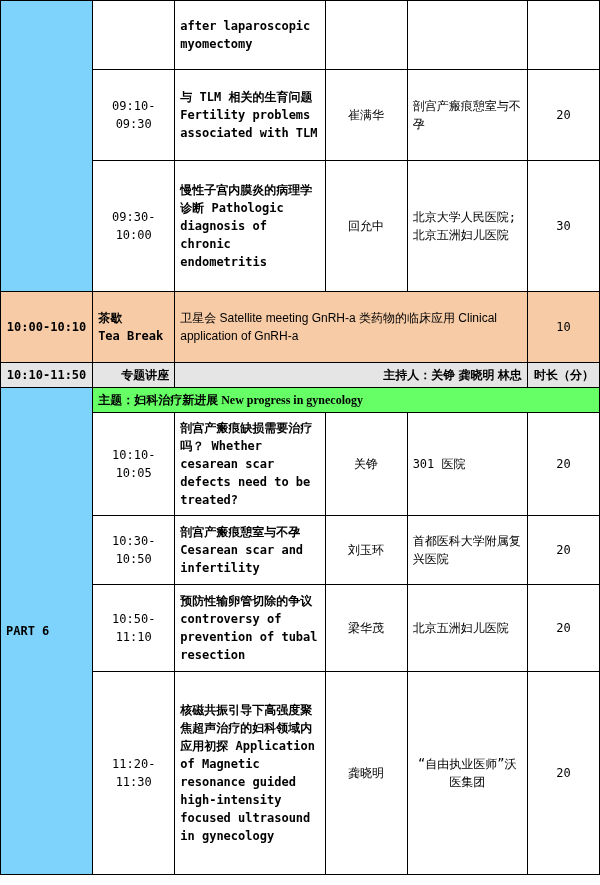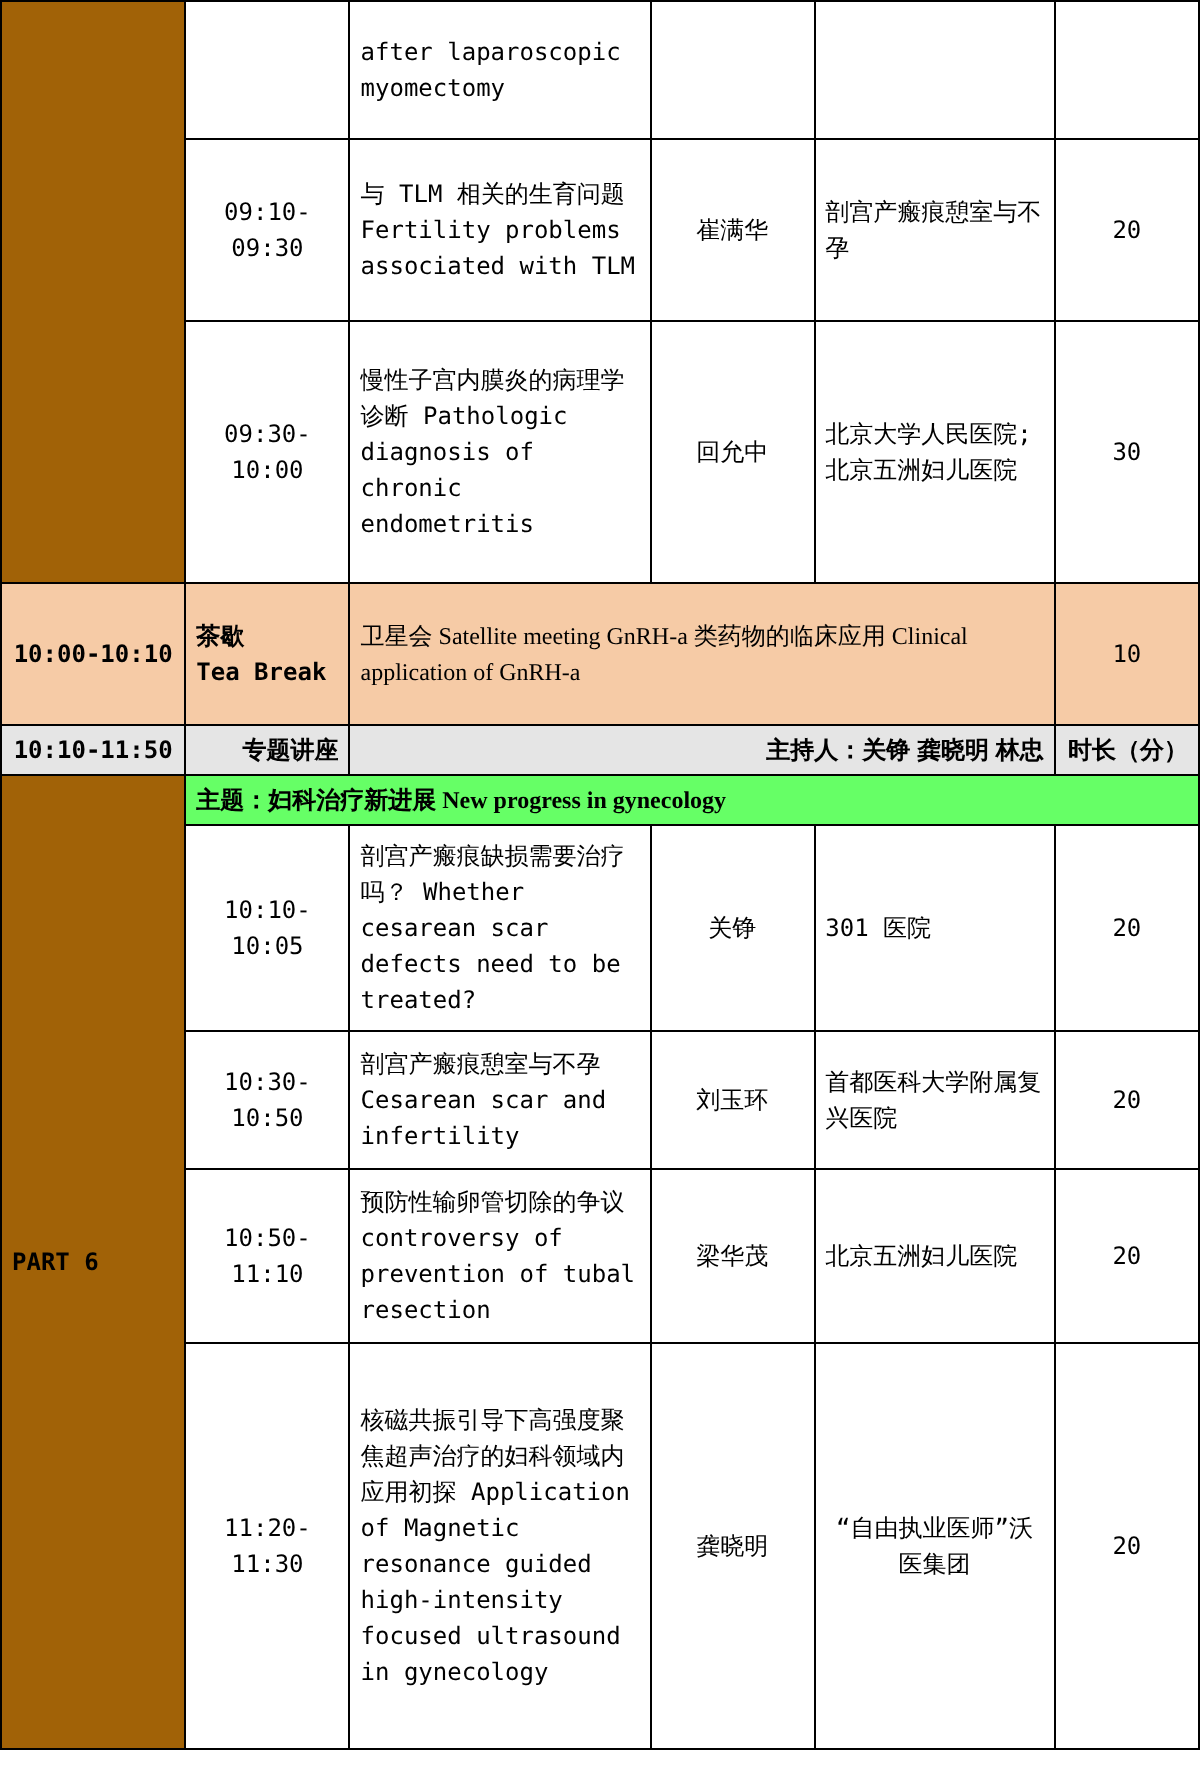--- a/index.html
+++ b/index.html
@@ -26,33 +26,33 @@
     overflow-wrap:break-word;
   }
   
   col.c-part{width:92px;}
   col.c-time{width:82px;}
   col.c-topic{width:150px;}
   col.c-speaker{width:82px;}
   col.c-org{width:120px;}
   col.c-dur{width:72px;}
 
-  .green{background:#a16207;}
+  .green{background:#7dd3fc;}
   .peach{background:#f6cba6;}
   .darkgreen{background:#e5e5e5;color:#000;}
   .lightgreen{background:#66ff66;}
 
   .center{text-align:center;}
   .top{vertical-align:top;}
   .mono{font-family:"DejaVu Sans Mono", monospace;font-size:11.5px;}
-  .topic{font-family:"DejaVu Sans Mono", monospace;font-size:11.5px;line-height:1.45;}
+  .topic{font-family:"DejaVu Sans Mono", monospace;font-size:11.5px;line-height:1.45;font-weight:bold;}
   .celltext{display:block;}
   .partlabel{font-family:"DejaVu Sans Mono", monospace;font-weight:bold;font-size:12px;text-align:center;}
   .banner{font-family:"DejaVu Sans Mono", monospace;font-weight:bold;font-size:12.5px;}
-  .sat{font-family:Liberation Serif, serif;font-size:12px;line-height:1.55;}
+  .sat{font-family:Liberation Sans, sans-serif;font-size:12px;line-height:1.55;}
   .hdrcell{font-weight:bold;font-size:12.5px;text-align:right;}
   .subject{font-weight:bold;font-family:Liberation Serif, serif;font-size:12.5px;}
 </style>
 </head>
 <body>
 
 <table class="sched">
   <colgroup>
     <col class="c-part">
       <col class="c-time">

